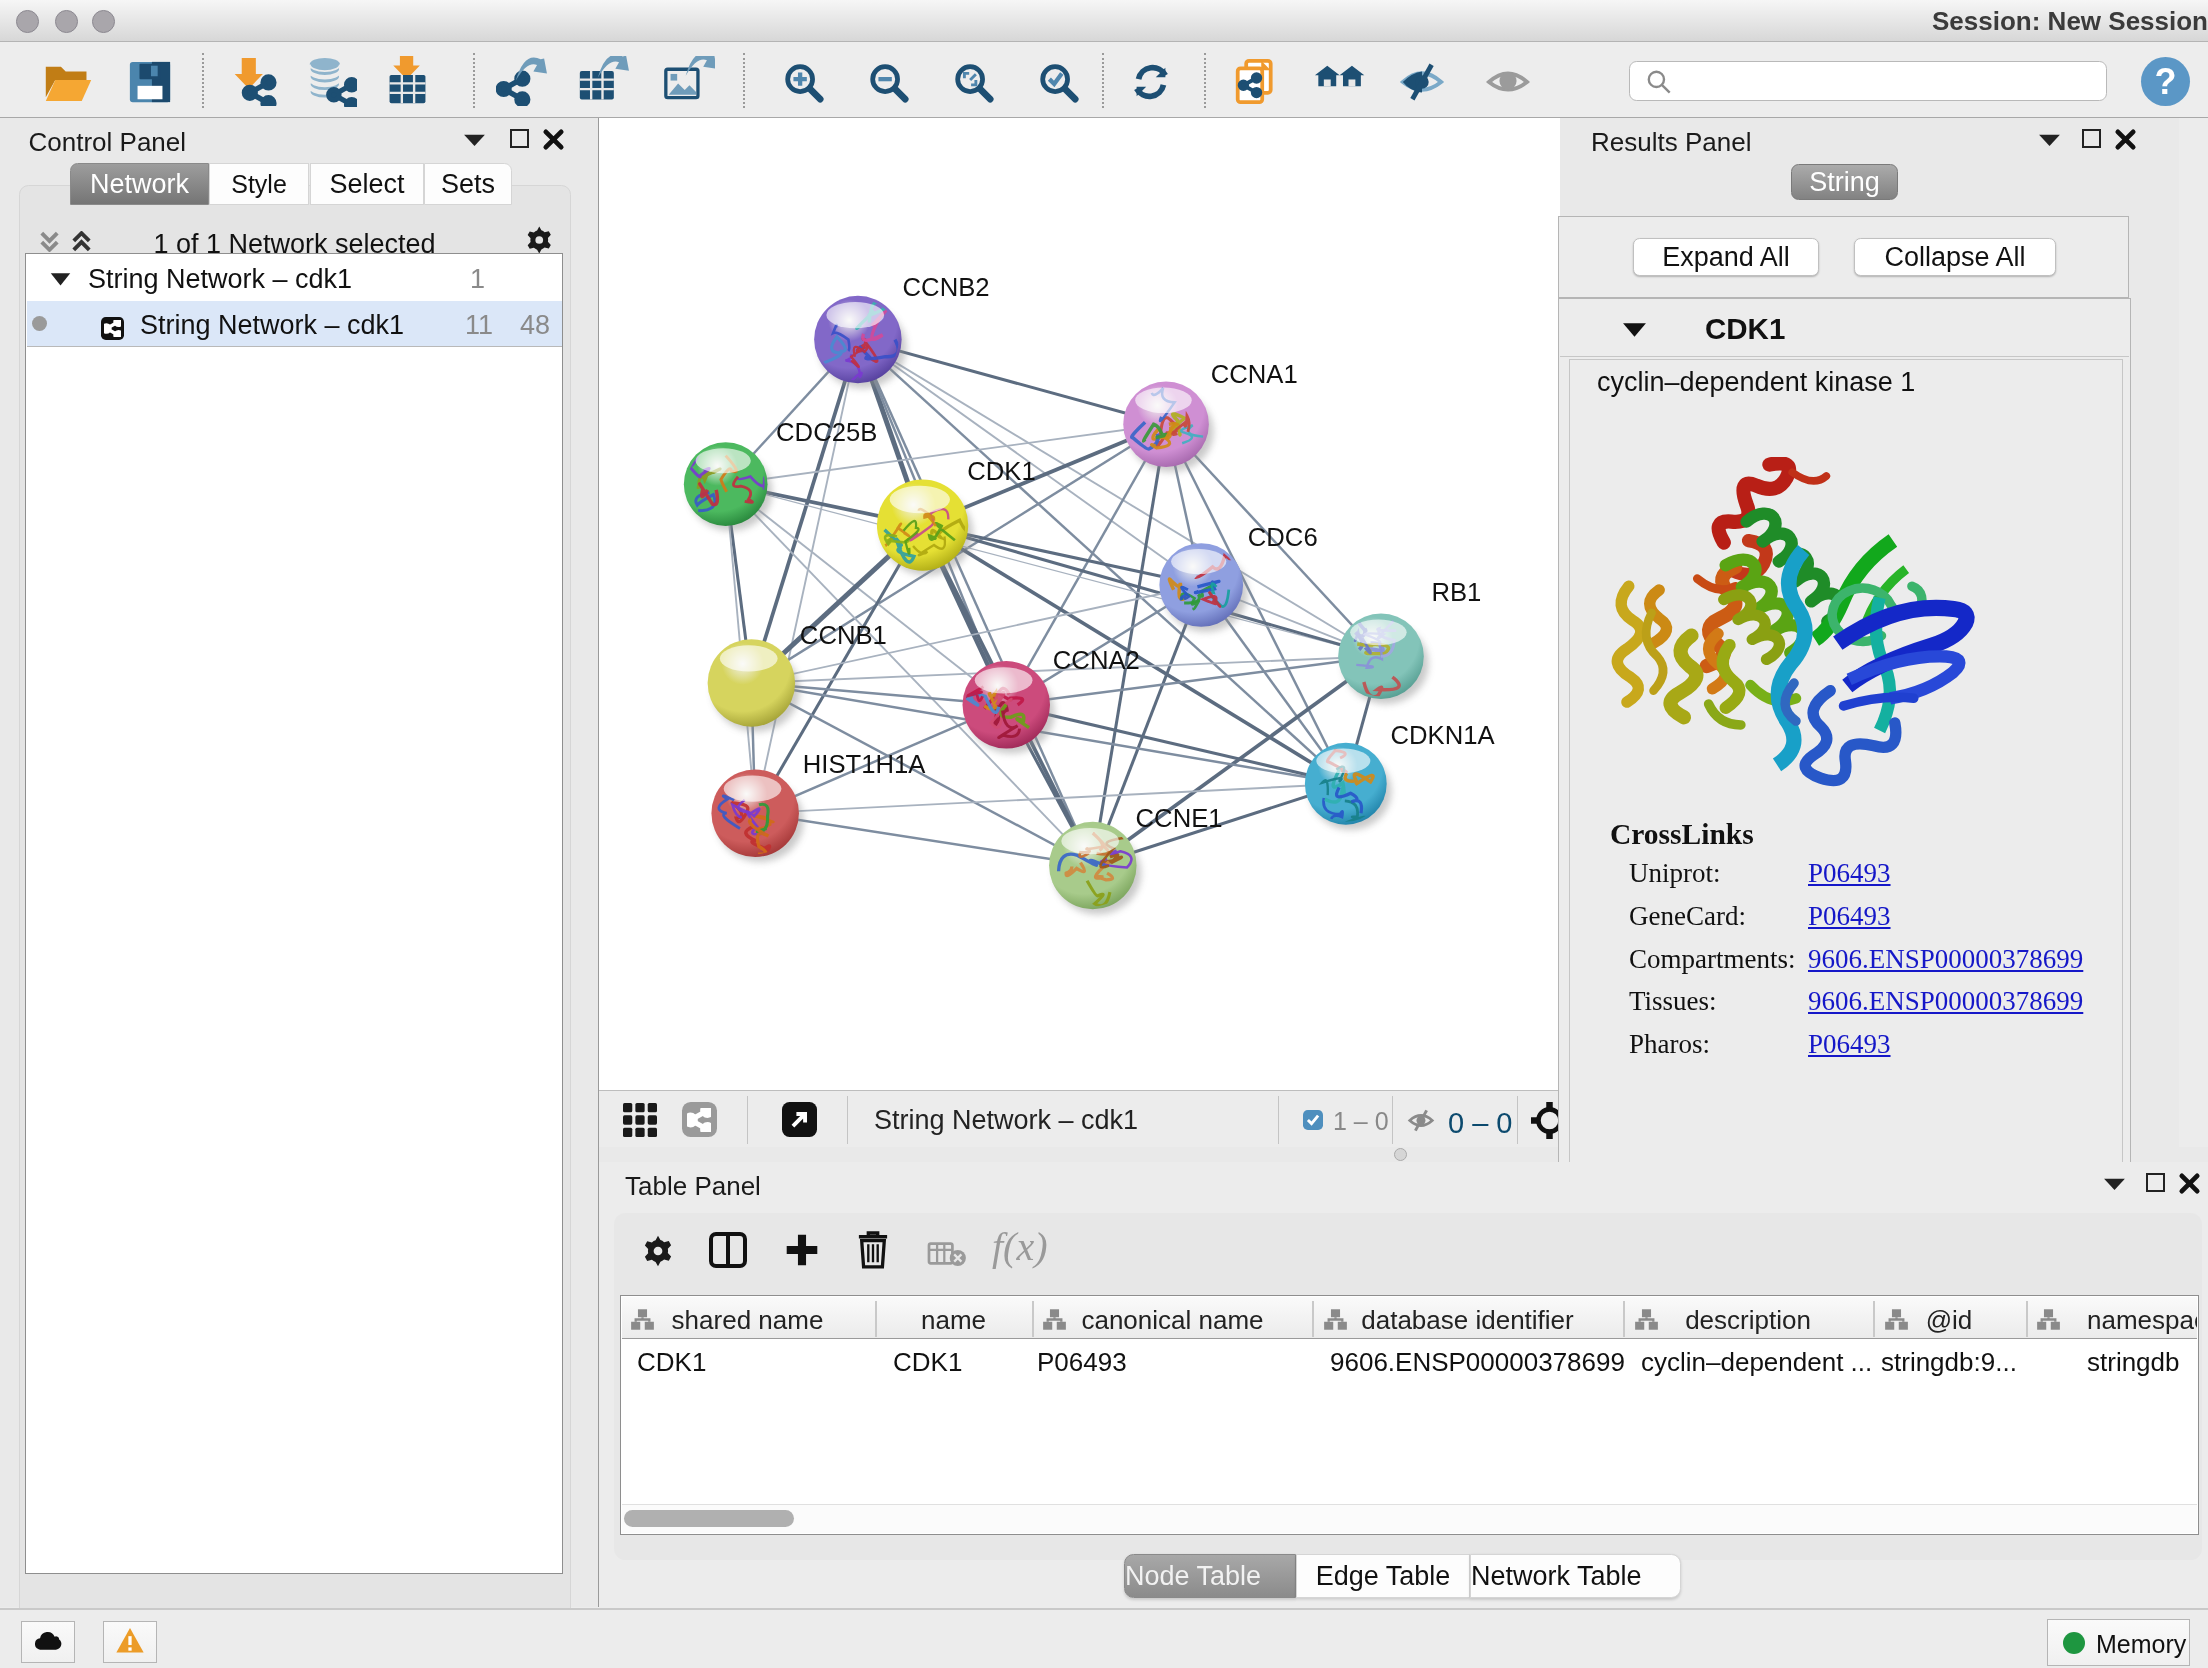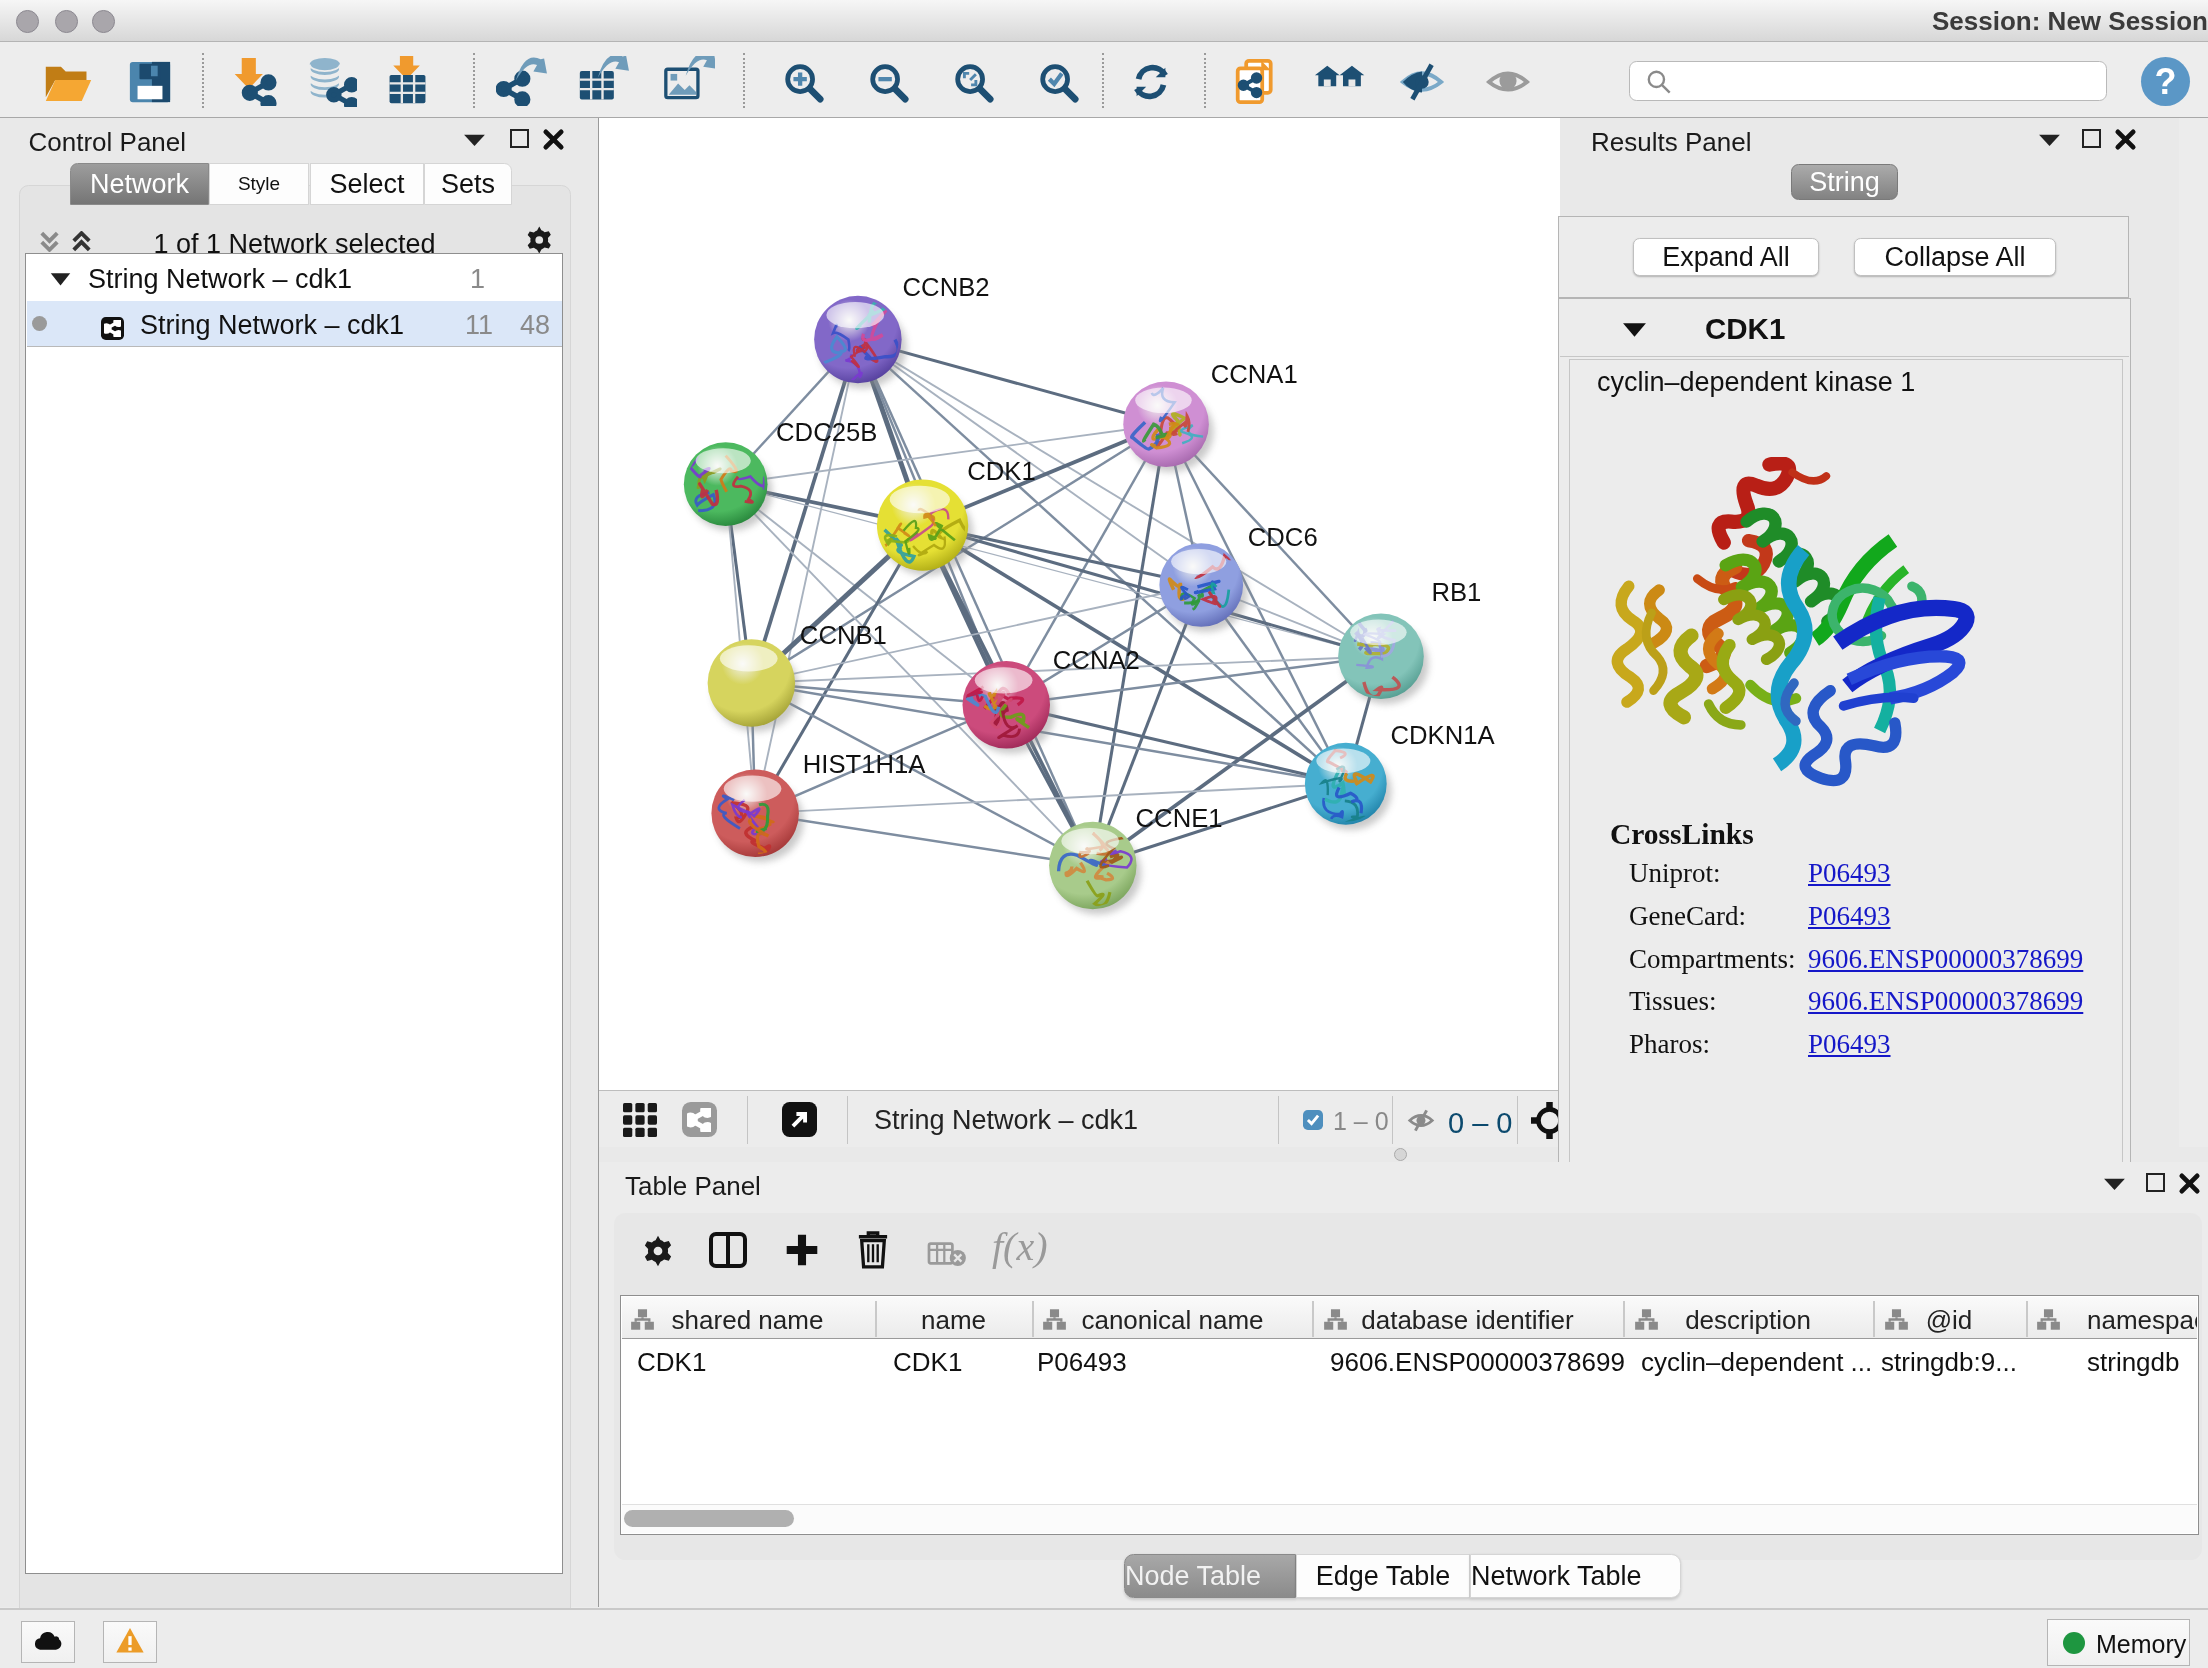--- a/index.html
+++ b/index.html
@@ -145,21 +145,21 @@
     <div class="pt" style="left:28.5px;top:8.6px;">Control Panel</div>
     <svg style="position:absolute;left:462px;top:13.3px" width="25" height="17" viewBox="0 0 26 18">
       <path d="M2 4 L24 4 L13 16 Z" fill="#222"></path>
     </svg>
     <div style="left:510px;top:10.5px;width:19px;height:19px;border:2.4px solid #222"></div>
     <svg style="position:absolute;left:542px;top:9.5px" width="23" height="23" viewBox="0 0 24 24">
       <path d="M4 4 L20 20 M20 4 L4 20" stroke="#111" stroke-width="5" stroke-linecap="round"></path>
     </svg>
     <div style="left:19px;top:67px;width:552px;height:1472px;background:#e4e4e4;border-radius:9.5px;border:1px solid #d6d6d6"></div>
     <div style="left:70px;top:45px;width:139px;height:42px;background:linear-gradient(#9d9d9d,#757575);color:#fff;border:1px solid #8a8a8a;border-radius:7.6px 0 0 0;font-size:27px;text-align:center;line-height:40px;">Network</div>
-    <div style="left:209px;top:45px;width:100px;height:42px;background:#fdfdfd;color:#111;border:1px solid #d5d5d5;font-size:19px;text-align:center;line-height:40px;">Style</div>
+    <div style="left:209px;top:45px;width:100px;height:42px;background:#fdfdfd;color:#111;border:1px solid #d5d5d5;font-size:25px;text-align:center;line-height:40px;">Style</div>
     <div style="left:310px;top:45px;width:114px;height:42px;background:#fdfdfd;color:#111;border:1px solid #d5d5d5;font-size:27px;text-align:center;line-height:40px;">Select</div>
     <div style="left:424px;top:45px;width:88px;height:42px;background:#fdfdfd;color:#111;border:1px solid #d5d5d5;border-radius:0 7.6px 0 0;font-size:27px;text-align:center;line-height:40px;">Sets</div>
     <svg style="position:absolute;left:38px;top:113px" width="23" height="21" viewBox="0 0 20 19">
       <path d="M3 2 L10 9 L17 2 M3 10 L10 17 L17 10" fill="none" stroke="#8a8a8a" stroke-width="3.5"></path>
     </svg>
     <svg style="position:absolute;left:70px;top:113px" width="23" height="21" viewBox="0 0 20 19">
       <path d="M3 9 L10 2 L17 9 M3 17 L10 10 L17 17" fill="none" stroke="#333" stroke-width="3.5"></path>
     </svg>
     <div style="left:114px;top:111px;width:361px;text-align:center;font-size:27px;color:#111">1 of 1 Network selected</div>
     <svg style="position:absolute;left:525px;top:107px" width="28.5" height="30" viewBox="-1 0 26 28">

